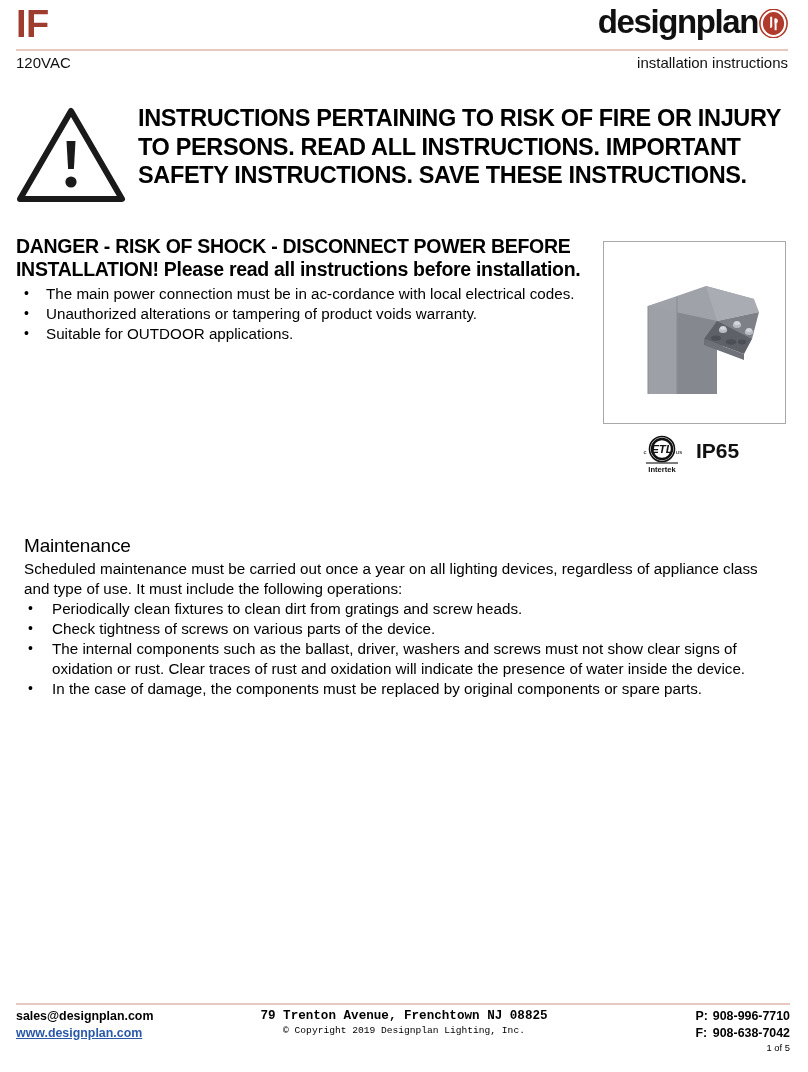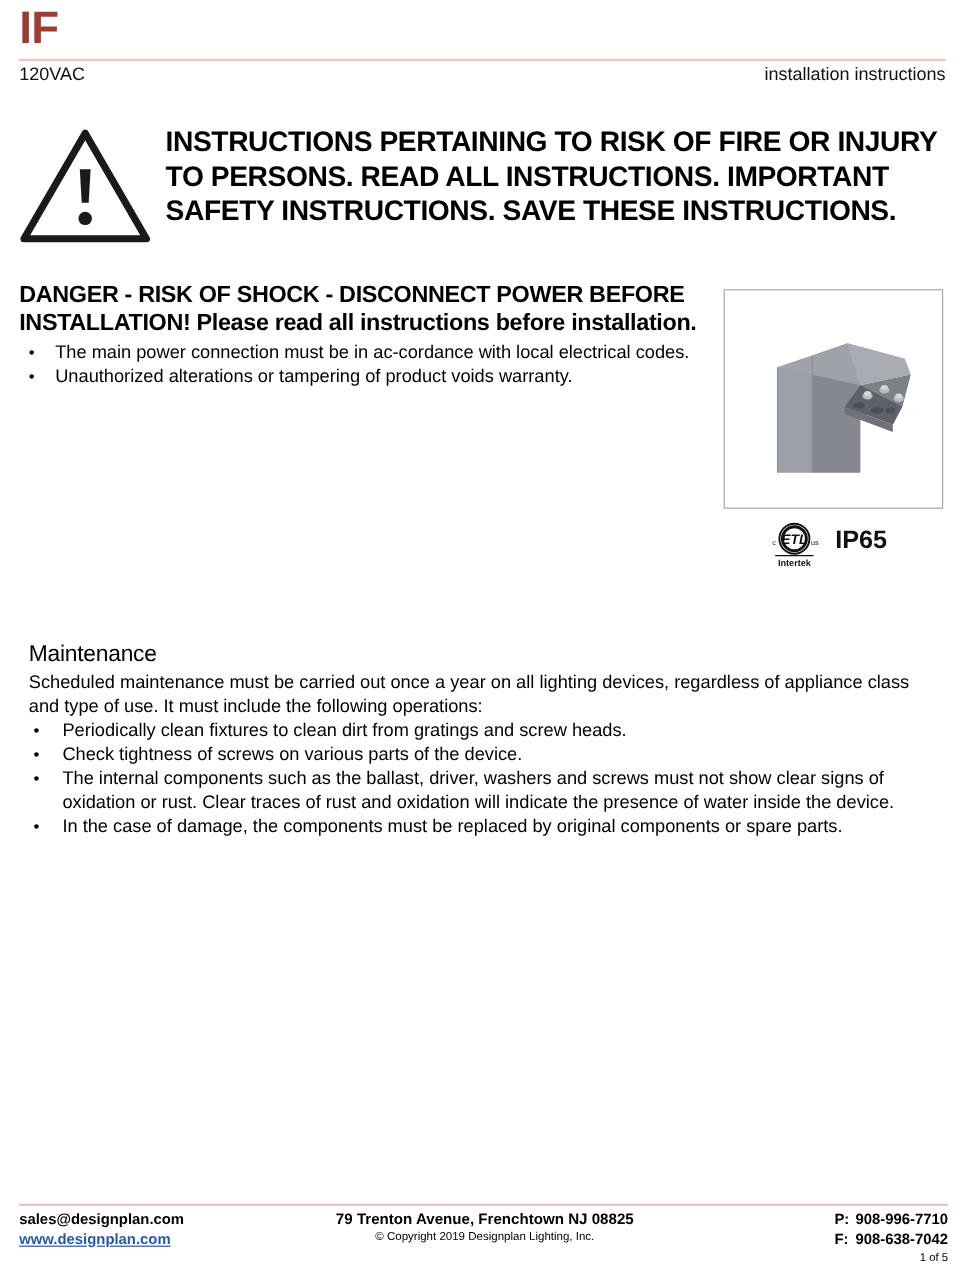--- a/index.html
+++ b/index.html
@@ -237,20 +237,21 @@
     color: #2a58a8;
     text-decoration: underline;
     display: block;
   }
   .f-center {
     position: absolute;
     left: 0;
     right: 0;
     top: 3px;
     text-align: center;
+    font-family: Liberation Mono, monospace;
   }
   .f-addr {
     font-size: 12.6px;
     font-weight: bold;
     line-height: 15px;
   }
   .f-copy {
     font-size: 9.6px;
     line-height: 13px;
   }
@@ -275,20 +276,32 @@
     margin-top: 1px;
   }
 </style>
 </head>
 <body>
 
 <div class="header">
   <div class="header-row1">
     <div class="doc-code">IF</div>
 
+    <div class="brand-logo">
+      <div class="brand-word">designplan</div>
+      <div class="brand-mark">
+        <svg width="29" height="29" viewBox="0 0 29 29" xmlns="http://www.w3.org/2000/svg">
+          <ellipse cx="14.5" cy="14.5" rx="13.6" ry="14.2" fill="none" stroke="#b03a2b" stroke-width="1.6"></ellipse>
+          <ellipse cx="14.5" cy="14.5" rx="10.6" ry="11.4" fill="#b03a2b"></ellipse>
+          <path d="M11.2 7.8 h2.0 v9.0 c0 1.5 -0.8 2.3 -2.0 2.3 z" fill="#ffffff"></path>
+          <rect x="15.6" y="9.6" width="2.0" height="11.6" fill="#ffffff"></rect>
+          <path d="M15.6 9.6 h1.1 c1.3 0 2.1 0.9 2.1 2.3 c0 1.4 -0.8 2.3 -2.1 2.3 h-1.1 z" fill="#ffffff"></path>
+        </svg>
+      </div>
+    </div>
   </div>
 
   <div class="header-rule"></div>
 
   <div class="header-row2">
     <div class="voltage">120VAC</div>
     <div class="install-instr">installation instructions</div>
   </div>
 </div>
 
@@ -302,20 +315,21 @@
   </div>
   <div class="warn-text">INSTRUCTIONS PERTAINING TO RISK OF FIRE OR INJURY TO PERSONS.  READ ALL INSTRUCTIONS.  IMPORTANT SAFETY INSTRUCTIONS.  SAVE THESE INSTRUCTIONS.</div>
 </div>
 
 <div class="danger-block">
   <div class="danger-head">DANGER - RISK OF SHOCK - DISCONNECT POWER BEFORE</div>
   <div class="danger-head" style="margin-top:-4px;">INSTALLATION!  Please read all instructions before installation.</div>
   <ul class="bullets">
     <li>The main power connection must be in ac-cordance with local electrical codes.</li>
     <li>Unauthorized alterations or tampering of product voids warranty.</li>
+    <li>Suitable for OUTDOOR applications.</li>
   </ul>
 </div>
 
 <div class="product-box">
   <svg width="181" height="181" viewBox="0 0 181 181" xmlns="http://www.w3.org/2000/svg">
 
     <polygon points="44,64 73,55 73,152 44,152" fill="#9da0a6"></polygon>
 
     <polygon points="73,55 113,66 113,152 73,152" fill="#85888e"></polygon>
 

